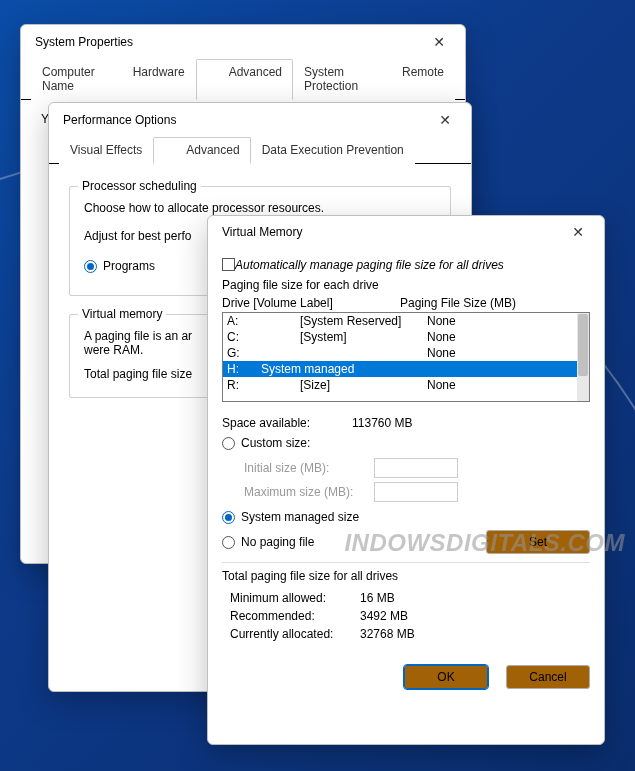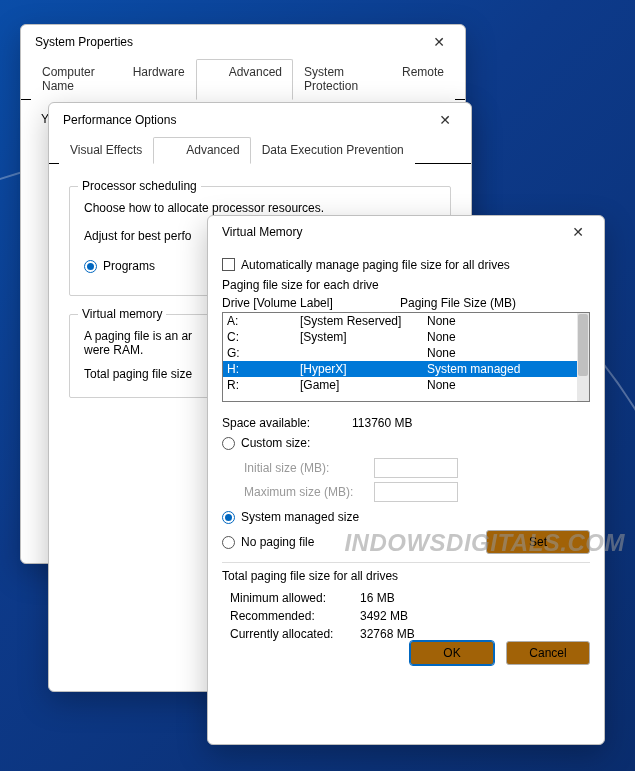--- a/index.html
+++ b/index.html
@@ -92,21 +92,21 @@
   .radio.selected { border-color: #0067c0; }
   .checkbox {
     width: 13px; height: 13px;
     border: 1px solid #555;
     display: inline-block;
   }
   
   .vm { left: 207px; top: 215px; width: 398px; height: 530px; z-index: 30; }
   .vm .titlebar { height: 32px; }
   .vm .content { padding: 6px 14px 12px 14px; }
-  .auto-row { display: flex; align-items: flex-start; gap: 6px; margin: 4px 0 4px 0; }
+  .auto-row { display: flex; align-items: flex-start; gap: 0; margin: 4px 0 4px 0; font-style: italic; }
   .section-title { margin-top: 6px; }
   .drive-header { display: flex; margin: 4px 0 0 0; }
   .drive-header .c1 { width: 178px; }
   .drive-header .c2 { }
   .drive-list {
     border: 1px solid #7a7a7a;
     height: 90px;
     overflow: hidden;
     position: relative;
     margin-top: 2px;
@@ -140,22 +140,22 @@
     border: 1px solid #adadad;
     border-radius: 3px;
     background: #a16207;
     display: inline-flex; align-items: center; justify-content: center;
     font-size: 12px; cursor: pointer;
   }
   .btn.primary { border: 1px solid #0067c0; color: #000; outline: 1px solid #0067c0; }
   .set-row { display: flex; justify-content: space-between; align-items: center; margin-top: 2px; }
   .vm hr { border: none; border-top: 1px solid #ddd; margin: 8px 0 6px 0; }
   .footer-btns {
-    display: flex; justify-content: flex-end; gap: 12px;
-    margin-top: 0;
+    display: flex; justify-content: flex-end; gap: 18px;
+    margin-top: 24px;
   }
   .footer-btns .btn { min-width: 84px; }
   
   .perf { left: 48px; top: 102px; width: 424px; height: 590px; z-index: 20; }
   .perf .content { padding: 10px 20px; }
   .perf .groupbox { padding: 14px 14px 16px 14px; }
   .perf-trunc { overflow: hidden; white-space: nowrap; }
   
   .sys { left: 20px; top: 24px; width: 446px; height: 540px; z-index: 10; }
   .sys .content { padding: 12px 20px; }
@@ -253,26 +253,25 @@
             <span class="d-label">[System]</span>
             <span class="d-size">None</span>
           </div>
           <div class="drive-row">
             <span class="d-letter">G:</span>
             <span class="d-label"></span>
             <span class="d-size">None</span>
           </div>
           <div class="drive-row selected">
             <span class="d-letter">H:</span>
-            <span class="d-label">[HyperX]</span>
             <span class="d-size">System managed</span>
           </div>
           <div class="drive-row">
             <span class="d-letter">R:</span>
-            <span class="d-label">[Game]</span>
+            <span class="d-label">[Size]</span>
             <span class="d-size">None</span>
           </div>
         </div>
       <div class="drive-scroll">
         <div class="drive-thumb"></div>
       </div>
     </div>
 
     <div style="height:10px"></div>
     <div class="info-row">

